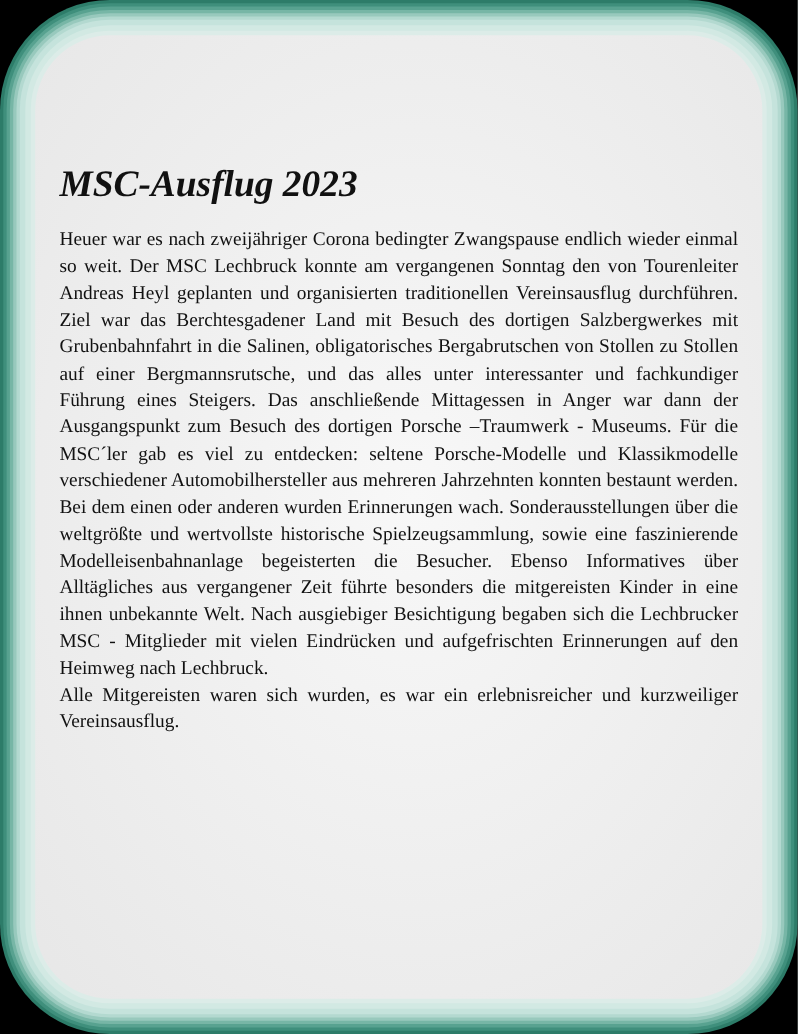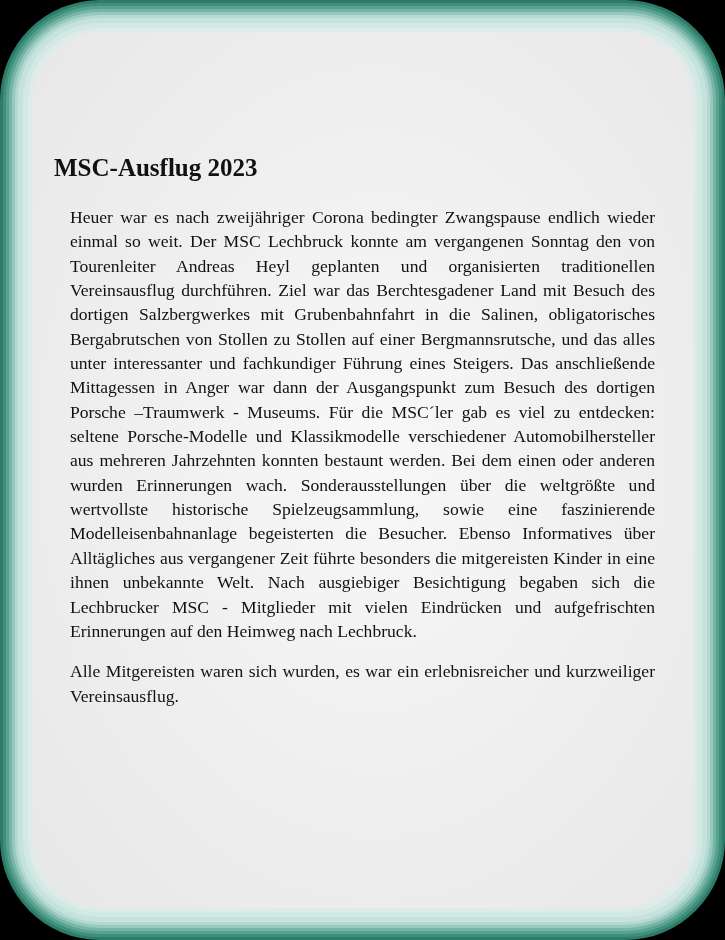--- a/index.html
+++ b/index.html
@@ -47,27 +47,28 @@
     .content {
       position: absolute;
       left: 54px;
       top: 148px;
       width: 617px;
       font-family: "Liberation Serif", "DejaVu Serif", serif;
       color: #111111;
     }
     .title {
       margin: 0 0 17px 0;
-      font-size: 25px;
+      font-size: 34px;
       font-weight: bold;
+      font-style: italic;
       line-height: 40px;
       letter-spacing: 0px;
     }
     .para {
-      margin: 16px;
+      margin: 0;
       font-size: 17.6px;
       line-height: 24.35px;
       text-align: justify;
       hyphens: none;
     }
   </style>
 </head>
 <body>
 
 <div class="frame">

